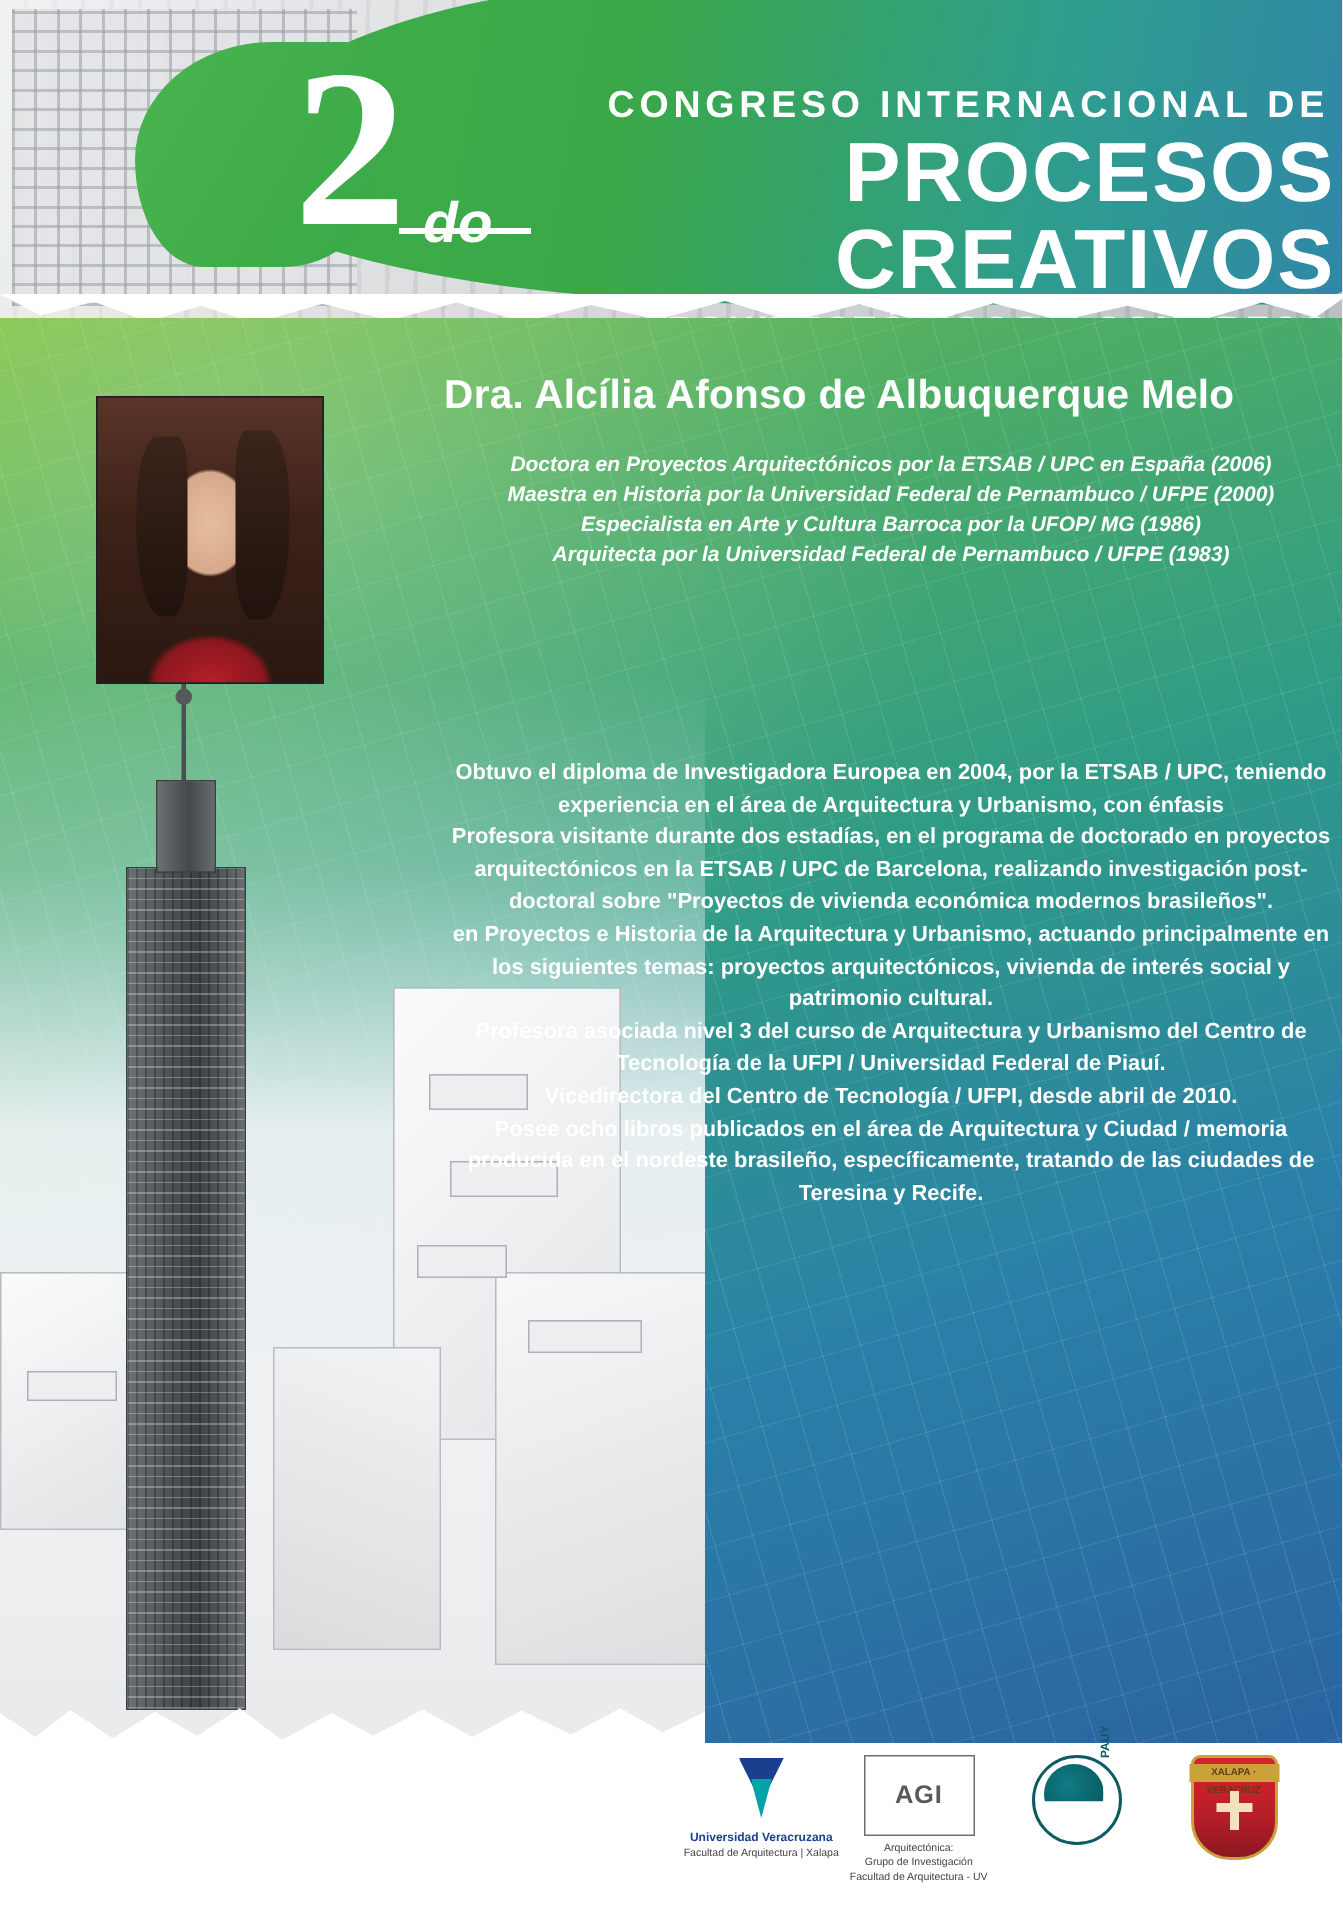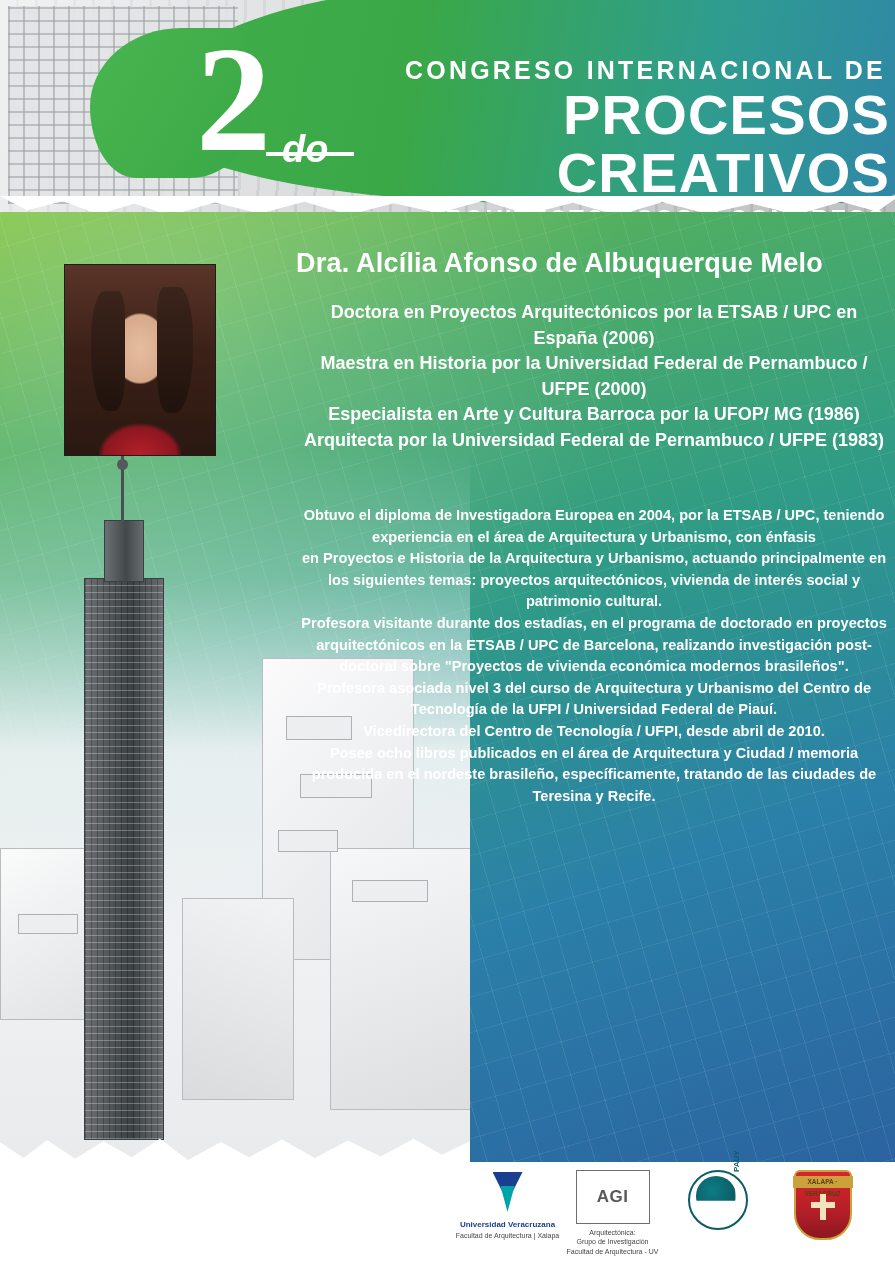--- a/index.html
+++ b/index.html
@@ -259,23 +259,24 @@
     font-size: 27px;
     font-weight: bold;
     letter-spacing: .2px;
   }
   .credentials {
     position: absolute;
     left: 300px; top: 300px;
     width: 588px;
     text-align: center;
     color: #ffffff;
-    font-size: 18px;
+    font-size: 14px;
     font-weight: bold;
     line-height: 1.42;
+    font-style: italic;
   }
   .bio {
     position: absolute;
     left: 296px; top: 505px;
     width: 596px;
     text-align: center;
     color: #ffffff;
     font-size: 14.6px;
     font-weight: bold;
     line-height: 1.48;
@@ -416,22 +417,22 @@
 
   <div class="credentials">
     <div>Doctora en Proyectos Arquitectónicos por la ETSAB / UPC en España (2006)</div>
     <div>Maestra en Historia por la Universidad Federal de Pernambuco / UFPE (2000)</div>
     <div>Especialista en Arte y Cultura Barroca por la UFOP/ MG (1986)</div>
     <div>Arquitecta por la Universidad Federal de Pernambuco / UFPE (1983)</div>
   </div>
 
   <div class="bio">
     <p>Obtuvo el diploma de Investigadora Europea en 2004, por la ETSAB / UPC, teniendo experiencia en el área de Arquitectura y Urbanismo, con énfasis</p>
+    <p>Profesora visitante durante dos estadías, en el programa de doctorado en proyectos arquitectónicos en la ETSAB / UPC de Barcelona, realizando investigación post-doctoral sobre "Proyectos de vivienda económica modernos brasileños".</p>
     <p>en Proyectos e Historia de la Arquitectura y Urbanismo, actuando principalmente en los siguientes temas: proyectos arquitectónicos, vivienda de interés social y patrimonio cultural.</p>
-    <p>Profesora visitante durante dos estadías, en el programa de doctorado en proyectos arquitectónicos en la ETSAB / UPC de Barcelona, realizando investigación post-doctoral sobre "Proyectos de vivienda económica modernos brasileños".</p>
     <p>Profesora asociada nivel 3 del curso de Arquitectura y Urbanismo del Centro de Tecnología de la UFPI / Universidad Federal de Piauí.</p>
     <p>Vicedirectora del Centro de Tecnología / UFPI, desde abril de 2010.</p>
     <p>Posee ocho libros publicados en el área de Arquitectura y Ciudad / memoria producida en el nordeste brasileño, específicamente, tratando de las ciudades de Teresina y Recife.</p>
   </div>
 
   <div class="footer">
     <div class="logos">
 
       <div class="logo-block">
         <div class="logo-uv-mark"></div>

